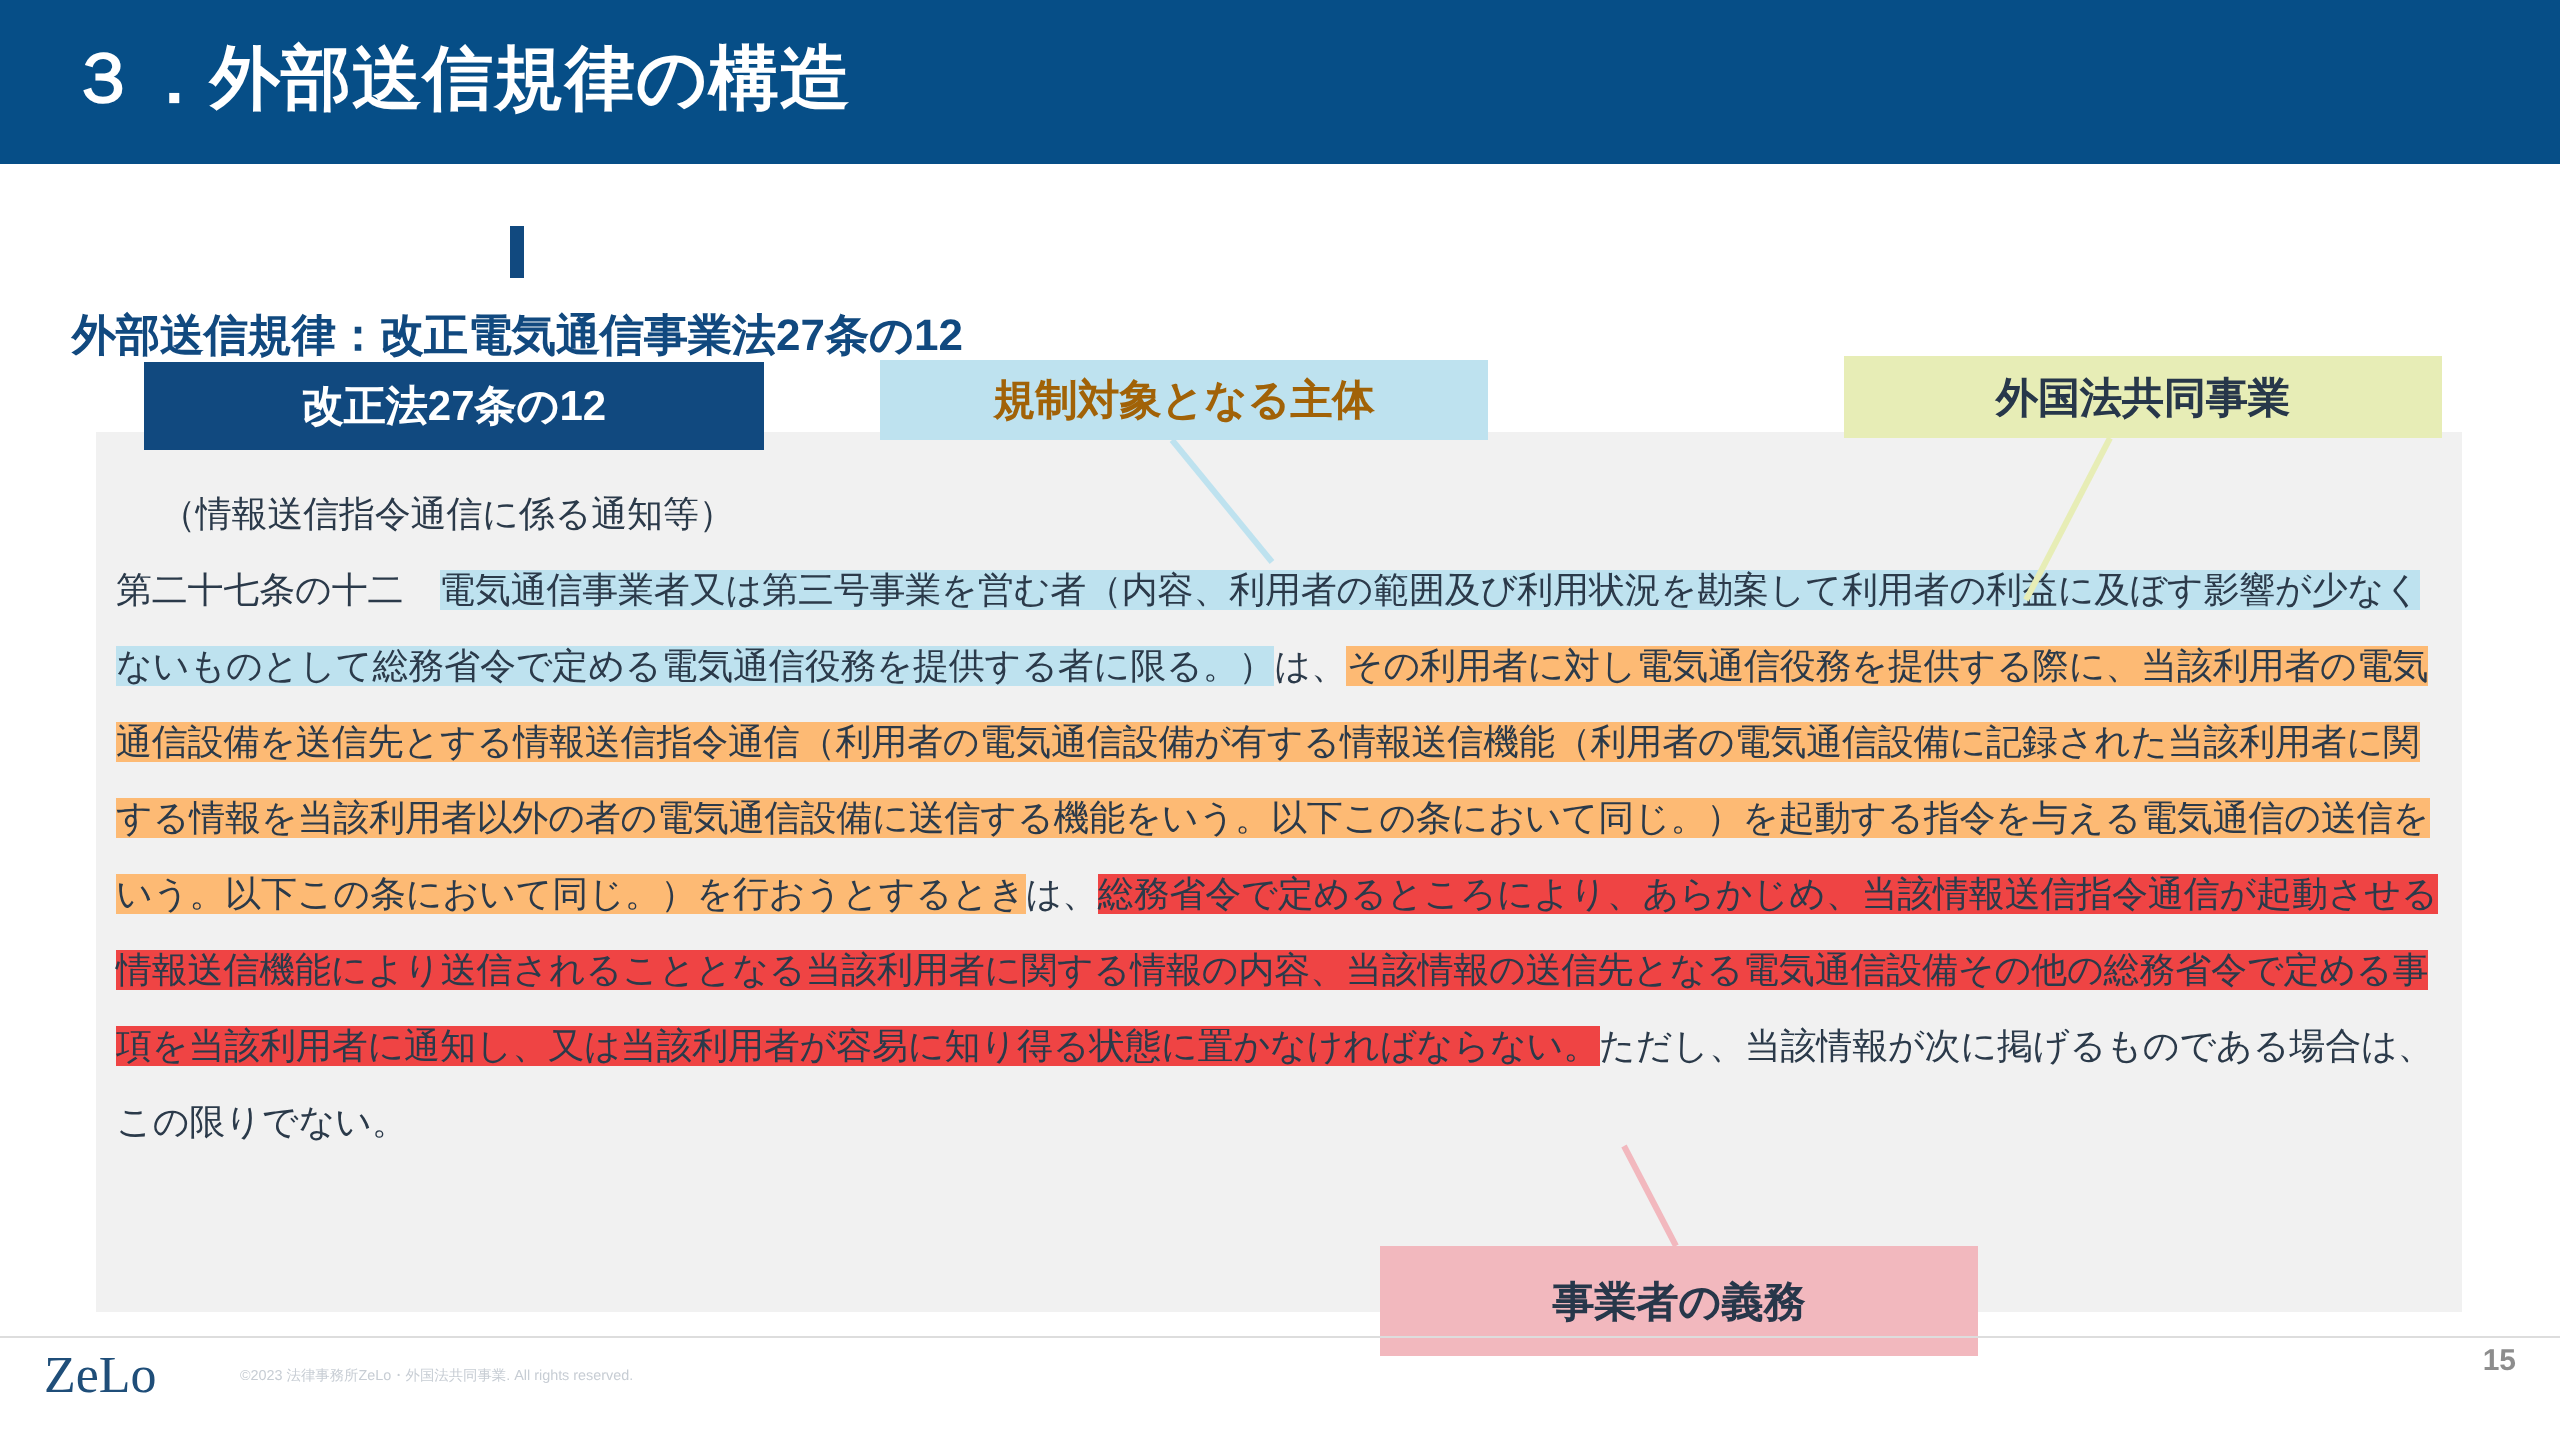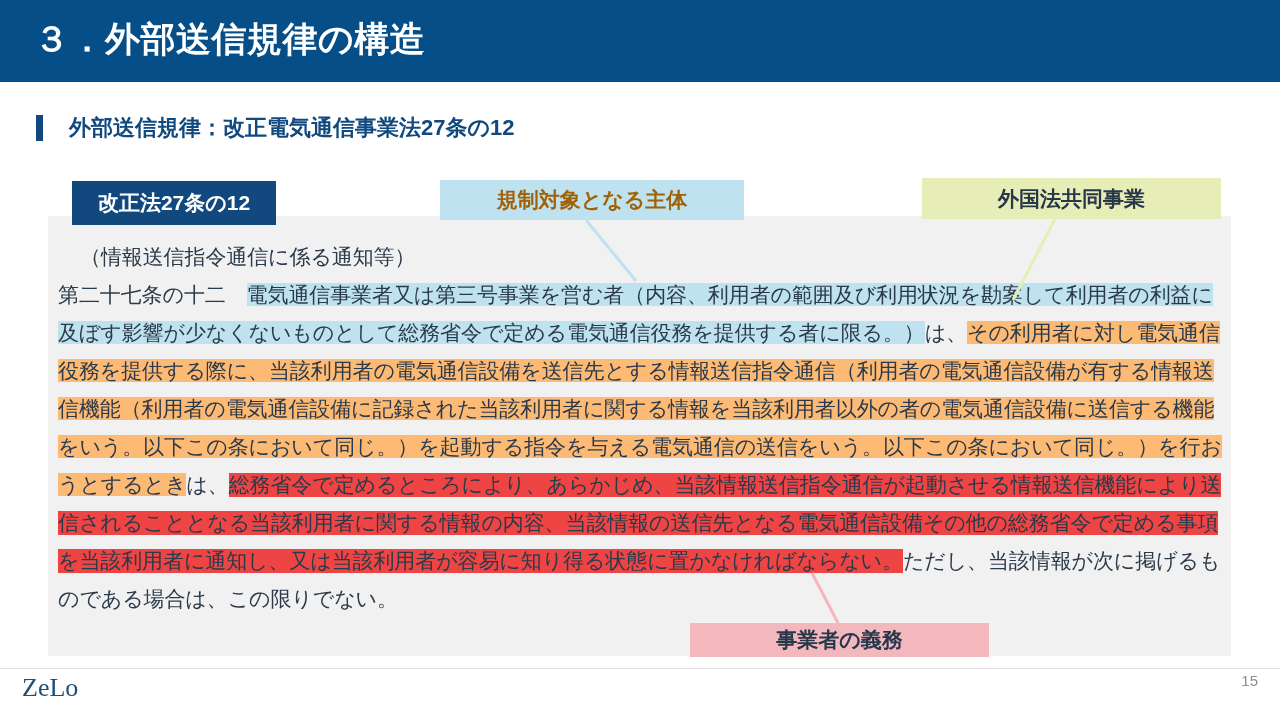--- a/index.html
+++ b/index.html
@@ -35,21 +35,22 @@
     white-space: nowrap;
   }
 
   
   .section-heading {
     position: absolute;
     left: 36px;
     top: 113px;
     display: flex;
     align-items: center;
-    gap: 26px;
+    gap: 14px;
+    flex-direction: column;
   }
   .section-bar {
     width: 7px;
     height: 26px;
     background: #11497F;
     display: block;
   }
   .section-label {
     font-size: 22px;
     font-weight: bold;
@@ -65,21 +66,21 @@
     width: 1183px;
     height: 440px;
     background: #F1F1F1;
   }
 
   .quote-text {
     position: absolute;
     left: 58px;
     top: 238px;
     width: 1168px;
-    font-size: 21px;
+    font-size: 18px;
     line-height: 38px;
     color: #2b3a4a;
     letter-spacing: -0.1px;
   }
   .quote-text p { margin: 0; }
   .indent { padding-left: 22px; }
 
   mark { color: inherit; padding: 0; }
   .hl-blue   { background: #BEE2EF; }
   .hl-yellow { background: #fdba74; }
@@ -90,39 +91,39 @@
     position: absolute;
     display: flex;
     align-items: center;
     justify-content: center;
     font-size: 21px;
     font-weight: bold;
     white-space: nowrap;
   }
   .callout-law {
     left: 72px; top: 181px;
-    width: 204px; height: 44px;
+    width: 310px; height: 44px;
     background: #11497F;
     color: #ffffff;
   }
   .callout-subject {
     left: 440px; top: 180px;
     width: 304px; height: 40px;
     background: #BEE2EF;
     color: #a16207;
   }
   .callout-act {
     left: 922px; top: 178px;
     width: 299px; height: 41px;
     background: #E7EDB6;
     color: #27374a;
   }
   .callout-duty {
     left: 690px; top: 623px;
-    width: 299px; height: 34px;
+    width: 299px; height: 55px;
     background: #F2B8BE;
     color: #27374a;
   }
 
   
   .connectors {
     position: absolute;
     left: 0; top: 0;
     width: 1280px; height: 720px;
     pointer-events: none;
@@ -149,21 +150,21 @@
     width: 720px;
     font-size: 7.2px;
     line-height: 12px;
     color: #c7cdd4;
   }
   .page-number {
     position: absolute;
     right: 22px; top: 672px;
     font-size: 15px;
     color: #8d8d8d;
-    font-weight: normal;
+    font-weight: bold;
   }
 </style>
 </head>
 <body>
 
 <div class="header-band"></div>
 <div class="header-title">３．外部送信規律の構造</div>
 
 <div class="section-heading">
   <span class="section-bar"></span>
@@ -184,14 +185,15 @@
 
 <svg class="connectors" viewBox="0 0 1280 720">
   <line x1="586" y1="220" x2="636" y2="281" stroke="#BEE2EF" stroke-width="3"></line>
   <line x1="1055" y1="219" x2="1013" y2="300" stroke="#E7EDB6" stroke-width="3"></line>
   <line x1="838" y1="623" x2="812" y2="573" stroke="#F2B8BE" stroke-width="3"></line>
 </svg>
 
 <div class="footer-rule"></div>
 <div class="logo">ZeLo</div>
 <div class="footer-text">
+  <div>©2023 法律事務所ZeLo・外国法共同事業. All rights reserved.</div>
 </div>
 <div class="page-number">15</div>
 
 </body></html>

